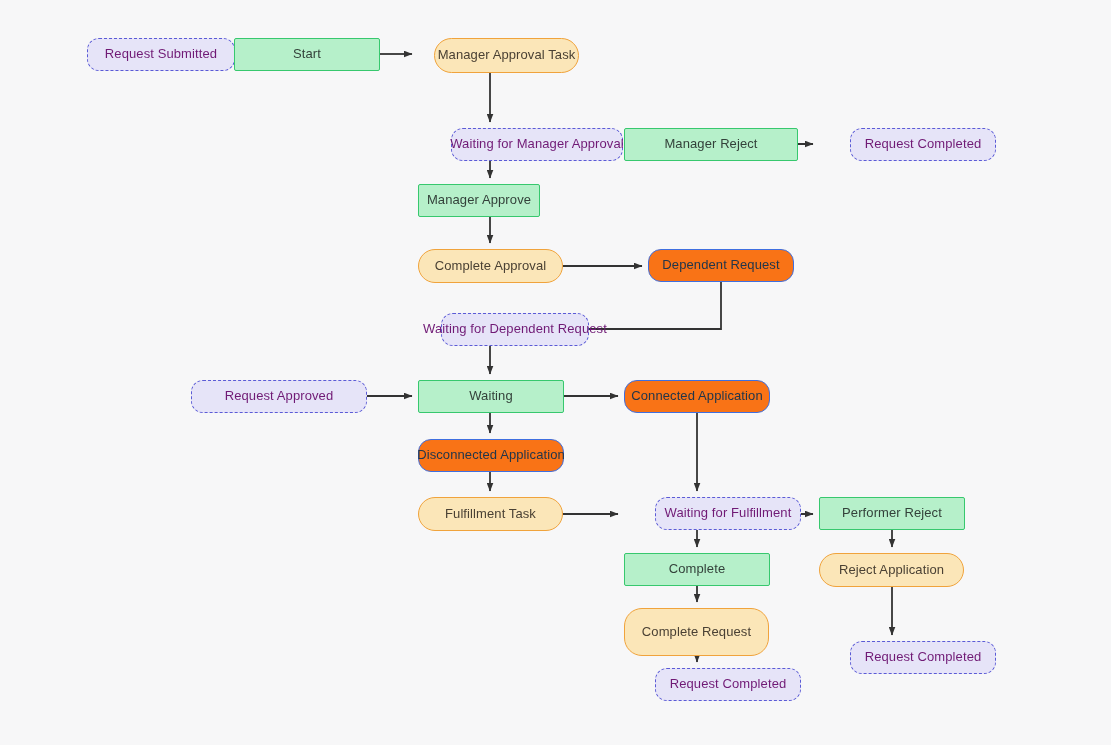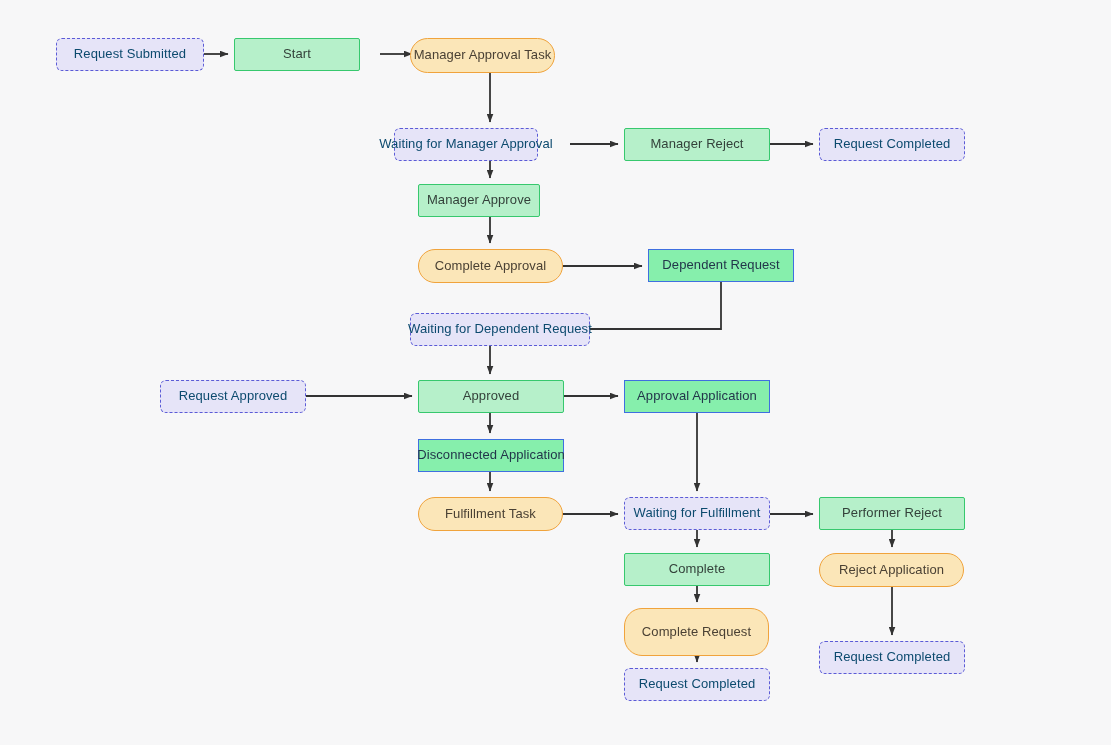--- a/index.html
+++ b/index.html
@@ -38,42 +38,43 @@
     line-height: 1.15;
     color: #333333;
     letter-spacing: 0.1px;
     white-space: nowrap;
     z-index: 2;
   }
   
   .n-event {
     background: #e6e4f8;
     border: 1.4px dashed #5b5bd6;
-    border-radius: 6px;
-    color: #0c4a6e;
+    border-radius: 12px;
+    color: #701a75;
+    margin-left: 31px;
   }
   
   .n-action {
     background: #b6f0ca;
     border: 1.4px solid #37c86e;
     border-radius: 2px;
     color: #33413a;
   }
   
   .n-task {
     background: #fbe6b8;
     border: 1.4px solid #f0a33c;
     border-radius: 18px;
     color: #4a4134;
   }
   
   .n-external {
-    background: #86efac;
+    background: #f97316;
     border: 1.6px solid #3f6fe0;
-    border-radius: 0;
+    border-radius: 13px;
     color: #22364a;
   }
 </style>
 </head>
 <body>
 
 <div id="canvas">
   <svg id="edge-layer" viewBox="0 0 1111 745">
     <defs>
       <marker id="arrowhead" markerWidth="9" markerHeight="7" refX="8.5" refY="3.5" orient="auto" markerUnits="userSpaceOnUse">
@@ -102,55 +103,55 @@
         <polyline points="892,530 892,547" fill="none" stroke="#333333" stroke-width="1.8" stroke-linecap="butt" stroke-linejoin="miter" marker-end="url(#arrowhead)"></polyline>
         <polyline points="697,586 697,602" fill="none" stroke="#333333" stroke-width="1.8" stroke-linecap="butt" stroke-linejoin="miter" marker-end="url(#arrowhead)"></polyline>
         <polyline points="892,587 892,635" fill="none" stroke="#333333" stroke-width="1.8" stroke-linecap="butt" stroke-linejoin="miter" marker-end="url(#arrowhead)"></polyline>
         <polyline points="697,642 697,662" fill="none" stroke="#333333" stroke-width="1.8" stroke-linecap="butt" stroke-linejoin="miter" marker-end="url(#arrowhead)"></polyline>
       </g>
   </svg>
   <div id="nodes-group">
       <div class="node n-event" style="left: 56px; top: 38px; width: 148px; height: 33px;">
         <span>Request Submitted</span>
       </div>
-      <div class="node n-action" style="left: 234px; top: 38px; width: 126px; height: 33px;">
+      <div class="node n-action" style="left: 234px; top: 38px; width: 146px; height: 33px;">
         <span>Start</span>
       </div>
-      <div class="node n-task" style="left: 410px; top: 38px; width: 145px; height: 35px;">
+      <div class="node n-task" style="left: 434px; top: 38px; width: 145px; height: 35px;">
         <span>Manager Approval Task</span>
       </div>
-      <div class="node n-event" style="left: 394px; top: 128px; width: 144px; height: 33px;">
+      <div class="node n-event" style="left: 420px; top: 128px; width: 172px; height: 33px;">
         <span>Waiting for Manager Approval</span>
       </div>
-      <div class="node n-action" style="left: 624px; top: 128px; width: 146px; height: 33px;">
+      <div class="node n-action" style="left: 624px; top: 128px; width: 174px; height: 33px;">
         <span>Manager Reject</span>
       </div>
       <div class="node n-event" style="left: 819px; top: 128px; width: 146px; height: 33px;">
         <span>Request Completed</span>
       </div>
       <div class="node n-action" style="left: 418px; top: 184px; width: 122px; height: 33px;">
         <span>Manager Approve</span>
       </div>
       <div class="node n-task" style="left: 418px; top: 249px; width: 145px; height: 34px;">
         <span>Complete Approval</span>
       </div>
       <div class="node n-external" style="left: 648px; top: 249px; width: 146px; height: 33px;">
         <span>Dependent Request</span>
       </div>
-      <div class="node n-event" style="left: 410px; top: 313px; width: 180px; height: 33px;">
+      <div class="node n-event" style="left: 410px; top: 313px; width: 148px; height: 33px;">
         <span>Waiting for Dependent Request</span>
       </div>
-      <div class="node n-event" style="left: 160px; top: 380px; width: 146px; height: 33px;">
+      <div class="node n-event" style="left: 160px; top: 380px; width: 176px; height: 33px;">
         <span>Request Approved</span>
       </div>
       <div class="node n-action" style="left: 418px; top: 380px; width: 146px; height: 33px;">
-        <span>Approved</span>
+        <span>Waiting</span>
       </div>
       <div class="node n-external" style="left: 624px; top: 380px; width: 146px; height: 33px;">
-        <span>Approval Application</span>
+        <span>Connected Application</span>
       </div>
       <div class="node n-external" style="left: 418px; top: 439px; width: 146px; height: 33px;">
         <span>Disconnected Application</span>
       </div>
       <div class="node n-task" style="left: 418px; top: 497px; width: 145px; height: 34px;">
         <span>Fulfillment Task</span>
       </div>
       <div class="node n-event" style="left: 624px; top: 497px; width: 146px; height: 33px; text-align: right;">
         <span>Waiting for Fulfillment</span>
       </div>

